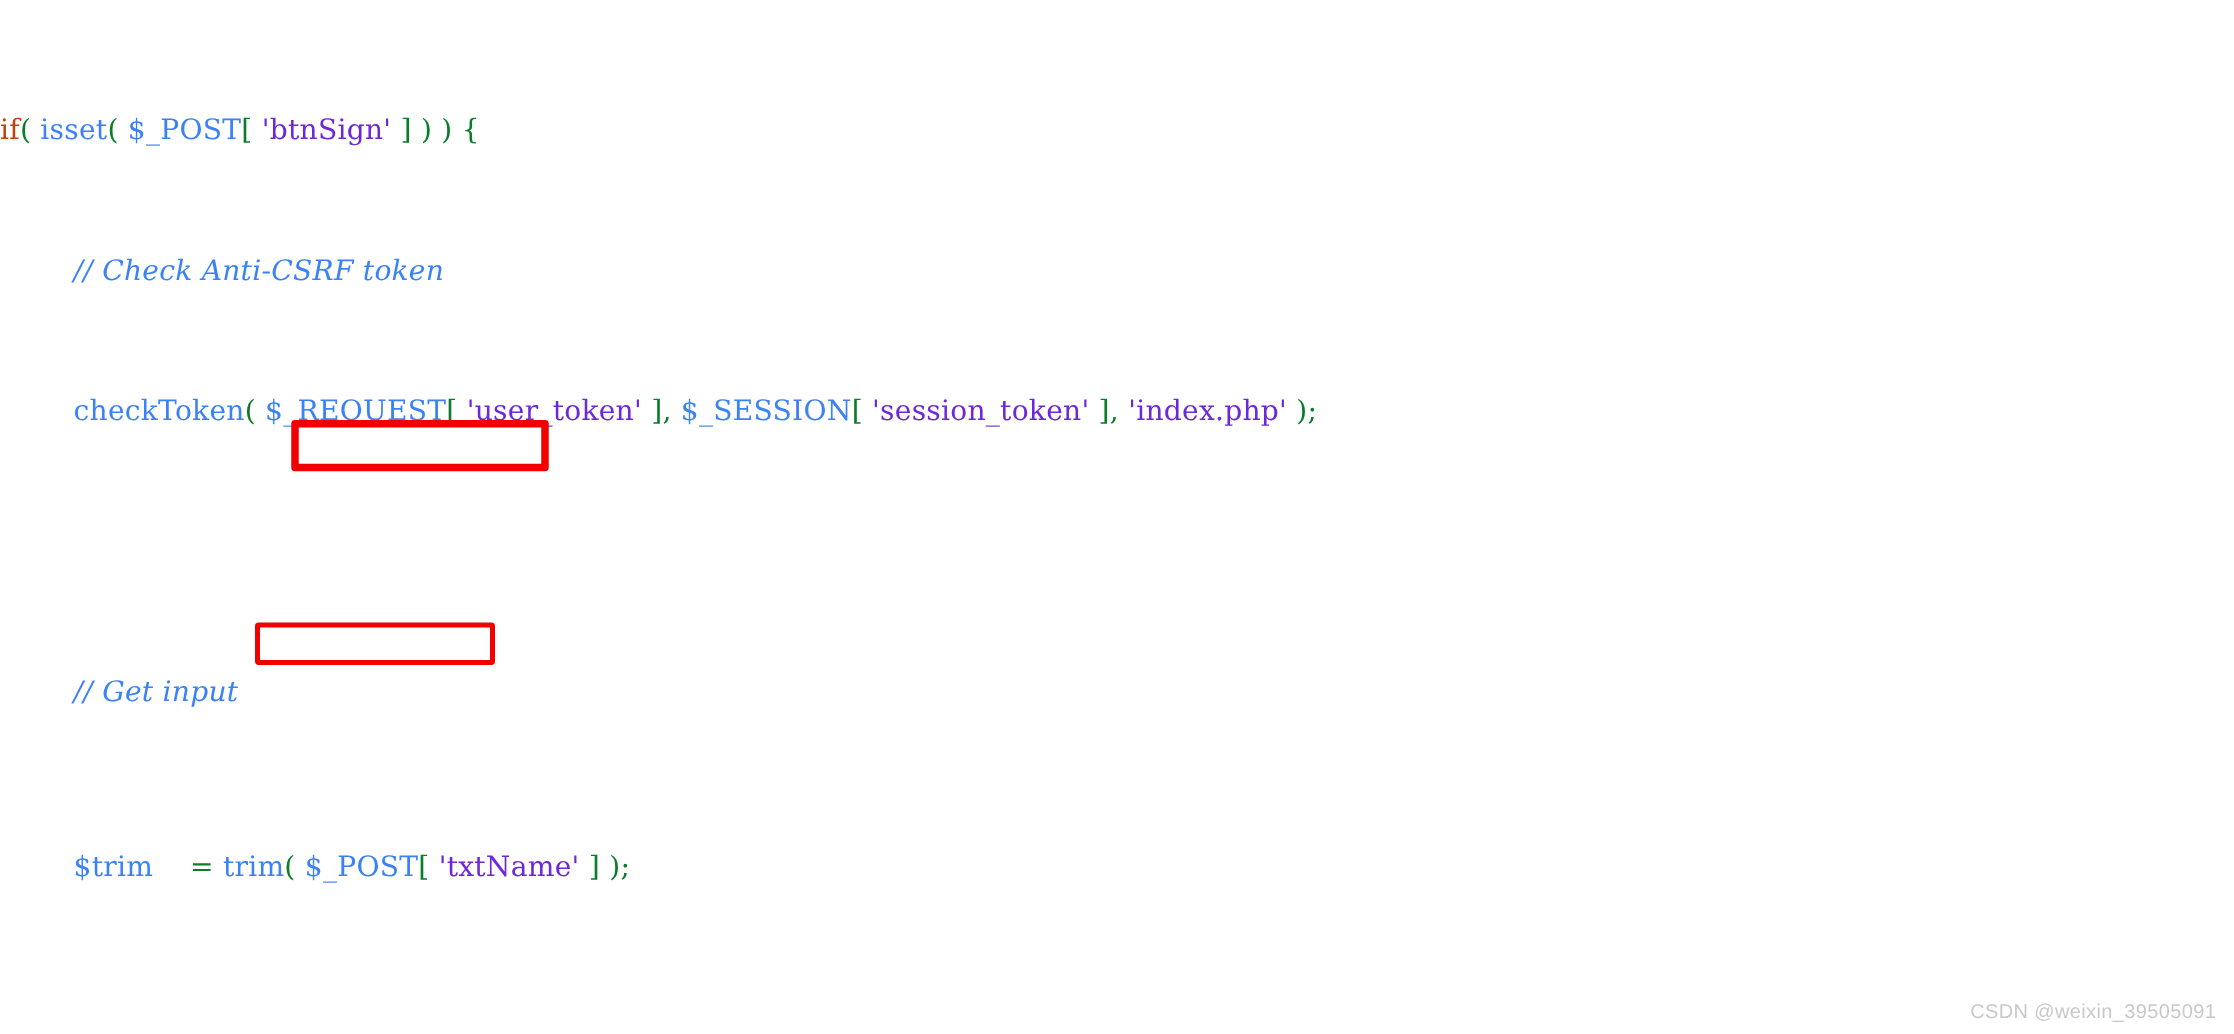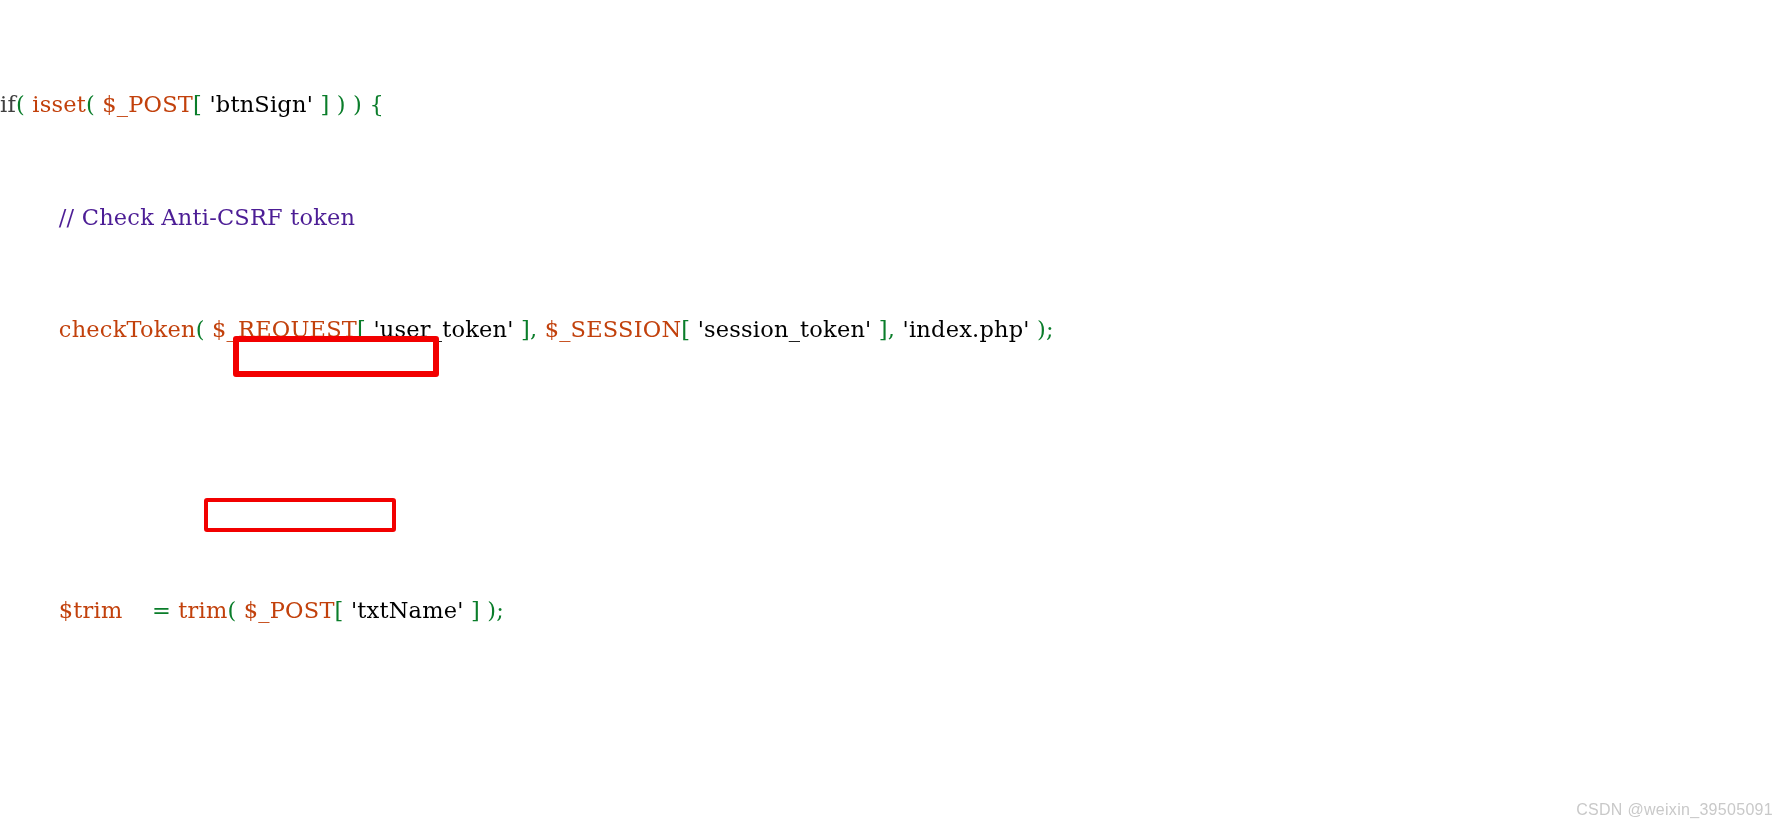--- a/index.html
+++ b/index.html
@@ -31,24 +31,24 @@
     white-space: pre;
     letter-spacing: 0.2px;
     color: #1414c8;
   }
   .ln {
     height: 28.1px;
     white-space: pre;
     position: relative;
   }
   
-  .kw   { color: #404040; }       
-  .var  { color: #c2410c; }       
-  .str  { color: #000000; }       
-  .cmt  { color: #4c1d95; }       
+  .kw   { color: #c2410c; }       
+  .var  { color: #3b82f6; }       
+  .str  { color: #6d28d9; }       
+  .cmt  { color: #3b82f6; font-style: italic; }       
   .br   { color: #0a7d2a; }       
   .punc { color: #0a7d2a; }       
 
   
   .hlbox {
     position: absolute;
     border: 6px solid #f20000;
     border-radius: 3px;
     box-sizing: border-box;
     pointer-events: none;
@@ -86,20 +86,21 @@
   <div id="code-block">
 
     <div class="ln"><span class="kw">if</span><span class="br">(</span> <span class="var">isset</span><span class="br">(</span> <span class="var">$_POST</span><span class="br">[</span> <span class="str">'btnSign'</span> <span class="br">]</span> <span class="br">)</span> <span class="br">)</span> <span class="br">{</span></div>
 
     <div class="ln">        <span class="cmt">// Check Anti-CSRF token</span></div>
 
     <div class="ln">        <span class="var">checkToken</span><span class="br">(</span> <span class="var">$_REQUEST</span><span class="br">[</span> <span class="str">'user_token'</span> <span class="br">]</span><span class="punc">,</span> <span class="var">$_SESSION</span><span class="br">[</span> <span class="str">'session_token'</span> <span class="br">]</span><span class="punc">,</span> <span class="str">'index.php'</span> <span class="br">)</span><span class="punc">;</span></div>
 
     <div class="ln">&nbsp;</div>
 
+    <div class="ln">        <span class="cmt">// Get input</span></div>
 
 
     <div class="ln">        <span class="var">$trim</span>    <span class="br">=</span> <span class="var">trim</span><span class="br">(</span> <span class="var">$_POST</span><span class="br">[</span> <span class="str">'txtName'</span> <span class="br">]</span> <span class="br">)</span><span class="punc">;</span></div>
 
     
 
     
 
     
 

